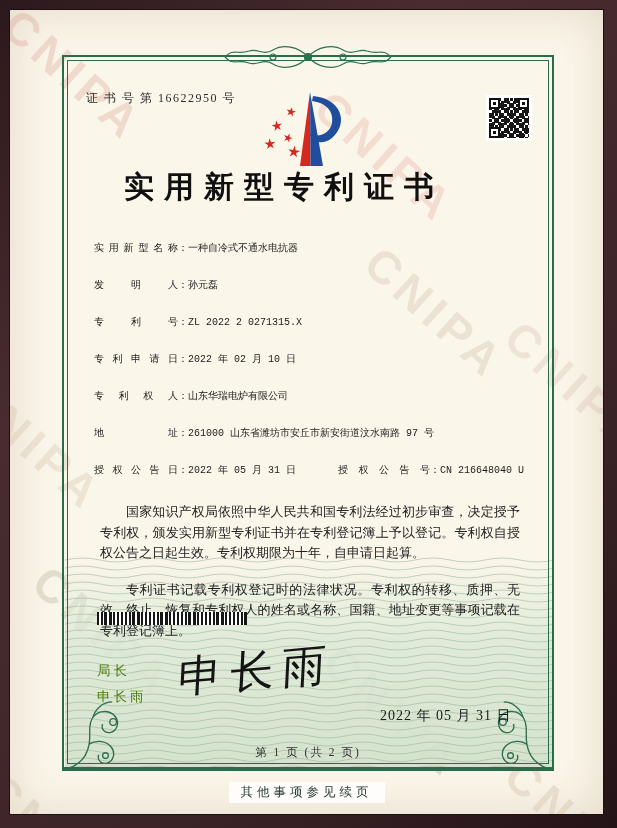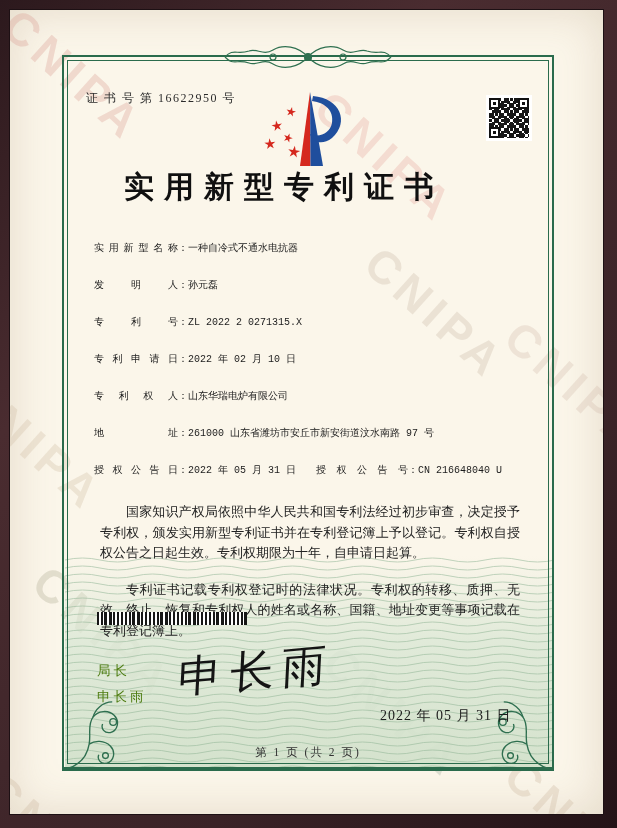--- a/index.html
+++ b/index.html
@@ -35,21 +35,21 @@
       background-size:6px 6px,10px 10px;}
   .finder{position:absolute;width:11px;height:11px;border:2px solid #111;background:#fff;}
   .finder::after{content:"";position:absolute;left:2px;top:2px;width:3px;height:3px;background:#111;}
   .f-tl{left:0;top:0;} .f-tr{right:0;top:0;} .f-bl{left:0;bottom:0;}
   .title{position:absolute;left:52px;top:157px;width:444px;text-align:center;font-size:30px;
          font-weight:bold;color:#101010;letter-spacing:10px;z-index:4;}
   .fields{position:absolute;left:84px;top:231px;width:450px;z-index:4;font-size:10px;color:#1c1c1c;font-family:Liberation Mono, monospace;}
   .frow{height:23px;margin-bottom:14px;white-space:nowrap;}
   .flabel{display:inline-block;width:84px;text-align:justify;text-align-last:justify;
           vertical-align:top;}
-  .fgrant{display:inline-block;margin-left:14px;}
+  .fgrant{display:inline-block;margin-left:36px;}
   .fgrant .flabel{width:92px;}
   .paras{position:absolute;left:74px;top:476px;width:452px;z-index:4;font-size:13px;
          line-height:20.5px;color:#222;text-align:justify;}
   .paras p{margin:16px;text-indent:2em;}
   .barcode{position:absolute;left:87px;top:602px;width:150px;height:13px;background:#fff;z-index:4;
       background-image:repeating-linear-gradient(90deg,#161616 0 2px,transparent 2px 4px),
                        repeating-linear-gradient(90deg,#161616 0 1px,transparent 1px 7px);}
   .signer{position:absolute;left:87px;top:648px;z-index:4;font-size:13.5px;color:#4d7c0f;
           letter-spacing:3px;line-height:26px;}
   .signature{position:absolute;left:168px;top:630px;width:200px;z-index:4;font-size:44px;
@@ -189,15 +189,18 @@
     <div class="barcode"></div>
 
     <div class="signer">
       <div>局长</div>
       <div>申长雨</div>
     </div>
     <div class="signature">申长雨</div>
 
     <div class="issue-date">2022 年 05 月 31 日</div>
     <div class="page-info">第 1 页 (共 2 页)</div>
+    <div class="footer-note">
+      <span>其他事项参见续页</span>
+    </div>
 
   </div>
 </div>
 
 </body></html>

